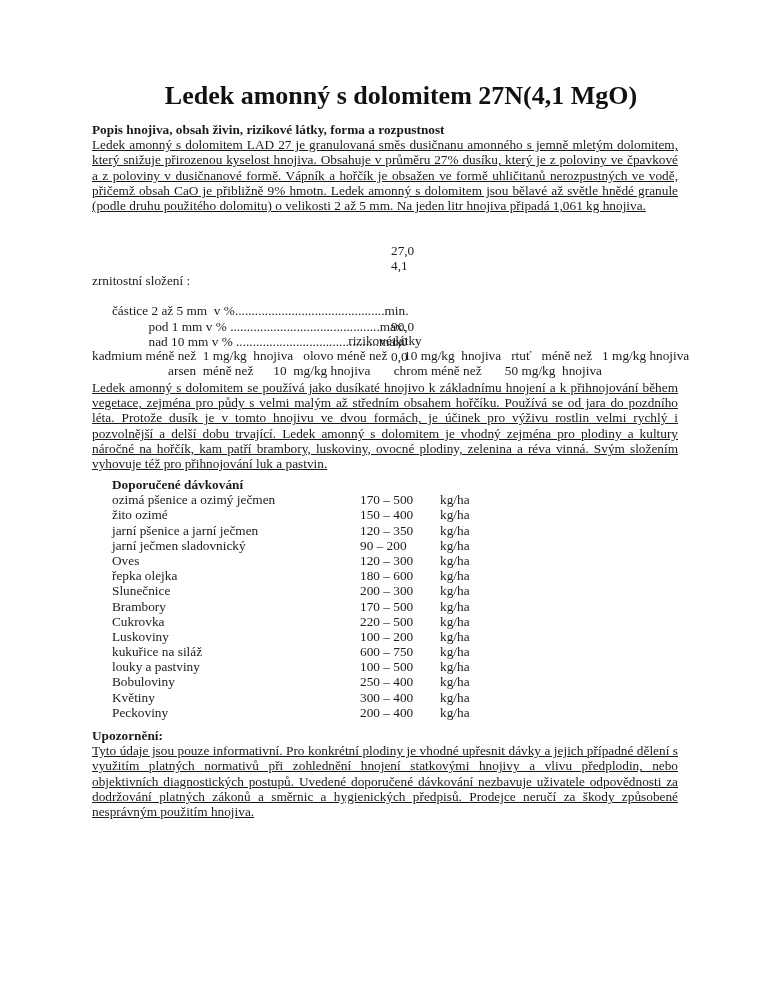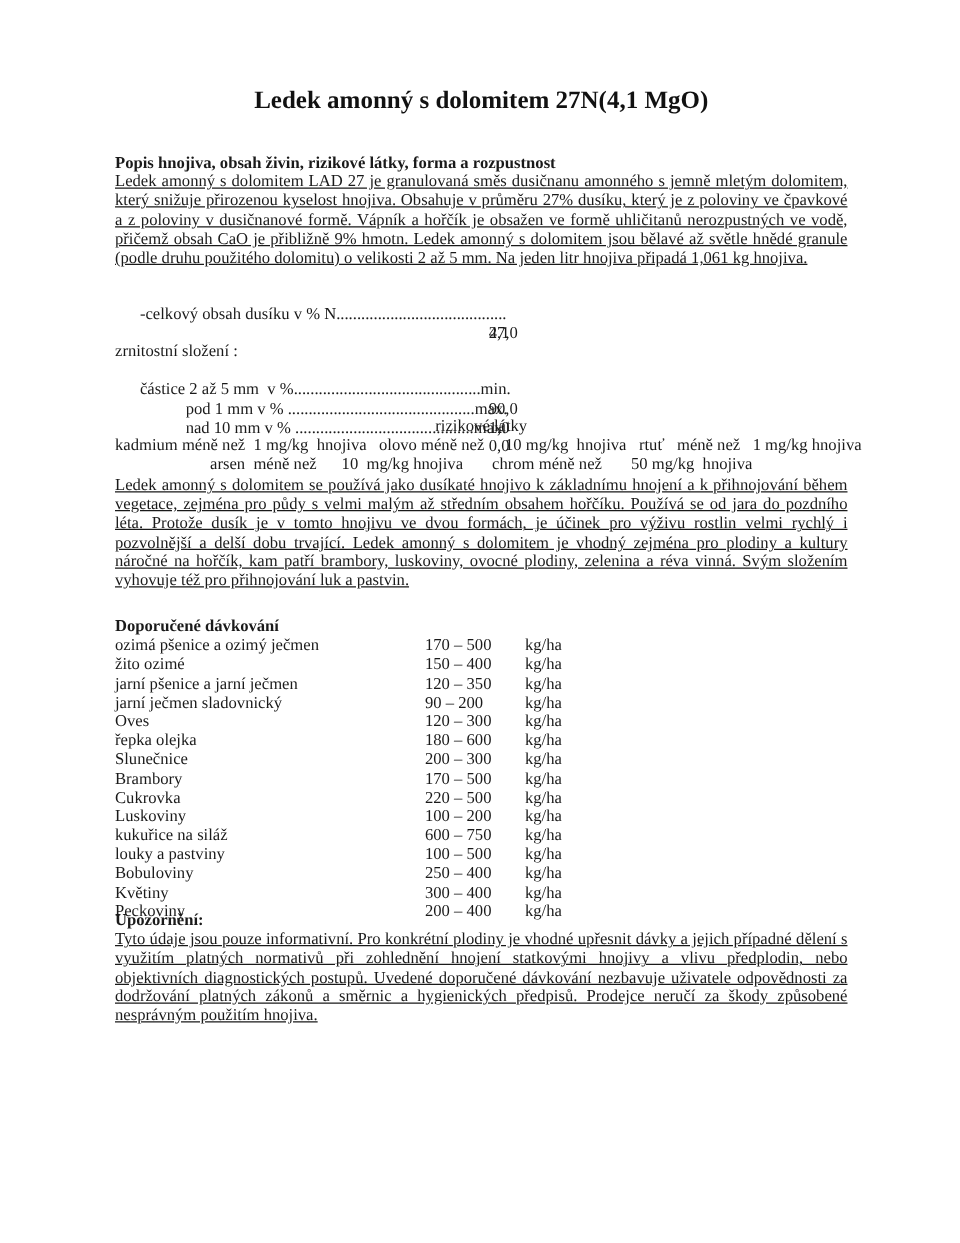--- a/index.html
+++ b/index.html
@@ -3,22 +3,22 @@
   <meta charset="utf-8">
   <style>
     html, body { margin: 0; padding: 0; background: #ffffff; }
     body {
       width: 768px; height: 994px; position: relative; overflow: hidden;
       font-family: "Liberation Serif", serif; color: #1a1a1a;
       font-size: 13.3px; line-height: 15.2px;
     }
     .page { position: absolute; left: 92px; top: 0; width: 586px; }
     h1 {
-      position: absolute; left: 0; top: 64px; width: 586px; margin: 0;
-      text-align: center; font-size: 20px; font-weight: bold; line-height: 32px; color: #111;
+      position: absolute; left: 0; top: 64px; width: 586px; margin: 16px;
+      text-align: center; font-size: 26px; font-weight: bold; line-height: 32px; color: #111;
     }
     .sec { position: absolute; left: 0; width: 586px; }
     .sec-title { font-weight: bold; display: block; }
     .justify { text-align: justify; text-align-last: left; text-decoration: underline; }
     .row { white-space: pre; display: block; height: 15.2px; }
     .val { position: absolute; left: 299px; width: 40px; text-align: left; display: inline-block; }
     .dose-row { position: relative; height: 15.2px; }
     .dose-crop { position: absolute; left: 0; }
     .dose-range { position: absolute; left: 248px; width: 75px; text-align: left; }
     .dose-unit { position: absolute; left: 328px; }
@@ -29,21 +29,20 @@
 <div class="page">
   <h1>Ledek amonný s dolomitem 27N(4,1 MgO)</h1>
 
   <div class="sec" style="top:122px;">
     <span class="sec-title">Popis hnojiva, obsah živin, rizikové látky, forma a rozpustnost</span>
     <div class="justify">Ledek amonný s dolomitem LAD 27 je granulovaná směs dusičnanu amonného s jemně mletým dolomitem, který snižuje přirozenou kyselost hnojiva. Obsahuje v průměru 27%  dusíku, který je z poloviny ve čpavkové a z poloviny v dusičnanové formě. Vápník a hořčík je obsažen ve formě uhličitanů nerozpustných ve vodě, přičemž obsah CaO je přibližně 9% hmotn.  Ledek amonný s dolomitem jsou bělavé až světle hnědé granule (podle druhu použitého dolomitu) o velikosti 2 až 5 mm. Na jeden litr hnojiva připadá 1,061 kg hnojiva.</div>
   </div>
 
   <div class="sec" style="top:228px;">
     <div class="row">
-      <span>-celkový obsah dusíku v % N.........................................</span>
       <span class="val">27,0</span>
     </div>
     <div class="row">
       <span class="val">4,1</span>
     </div>
   </div>
 
   <div class="sec" style="top:273px;">
     <div class="row">zrnitostní složení :</div>
     <div class="row">
@@ -63,21 +62,21 @@
   <div class="sec" style="top:333px;text-align:center;">
     <div class="row">rizikové látky</div>
     <div class="row">kadmium méně než  1 mg/kg  hnojiva   olovo méně než     10 mg/kg  hnojiva   rtuť   méně než   1 mg/kg hnojiva</div>
     <div class="row">arsen  méně než      10  mg/kg hnojiva       chrom méně než       50 mg/kg  hnojiva</div>
   </div>
 
   <div class="sec" style="top:380px;">
     <div class="justify">Ledek amonný s dolomitem  se používá jako dusíkaté hnojivo k základnímu hnojení a k přihnojování během vegetace, zejména pro půdy s velmi malým až středním obsahem hořčíku. Používá se od jara do pozdního léta. Protože dusík je v tomto hnojivu ve dvou formách, je účinek pro výživu rostlin velmi rychlý i pozvolnější a delší dobu trvající. Ledek amonný s dolomitem je vhodný zejména pro plodiny a kultury náročné na hořčík, kam patří brambory, luskoviny, ovocné  plodiny,  zelenina a réva  vinná. Svým složením vyhovuje též  pro přihnojování luk a pastvin.</div>
   </div>
 
-  <div class="sec" style="top:493px;">
+  <div class="sec" style="top:477px;margin-left:20px;">
     <span class="sec-title">Doporučené dávkování</span>
     <div id="dosage-list">
       <div class="dose-row">
           <span class="dose-crop">ozimá pšenice a ozimý ječmen</span>
           <span class="dose-range">170 – 500</span>
           <span class="dose-unit">kg/ha</span>
         </div>
       <div class="dose-row">
           <span class="dose-crop">žito ozimé</span>
           <span class="dose-range">150 – 400</span>

